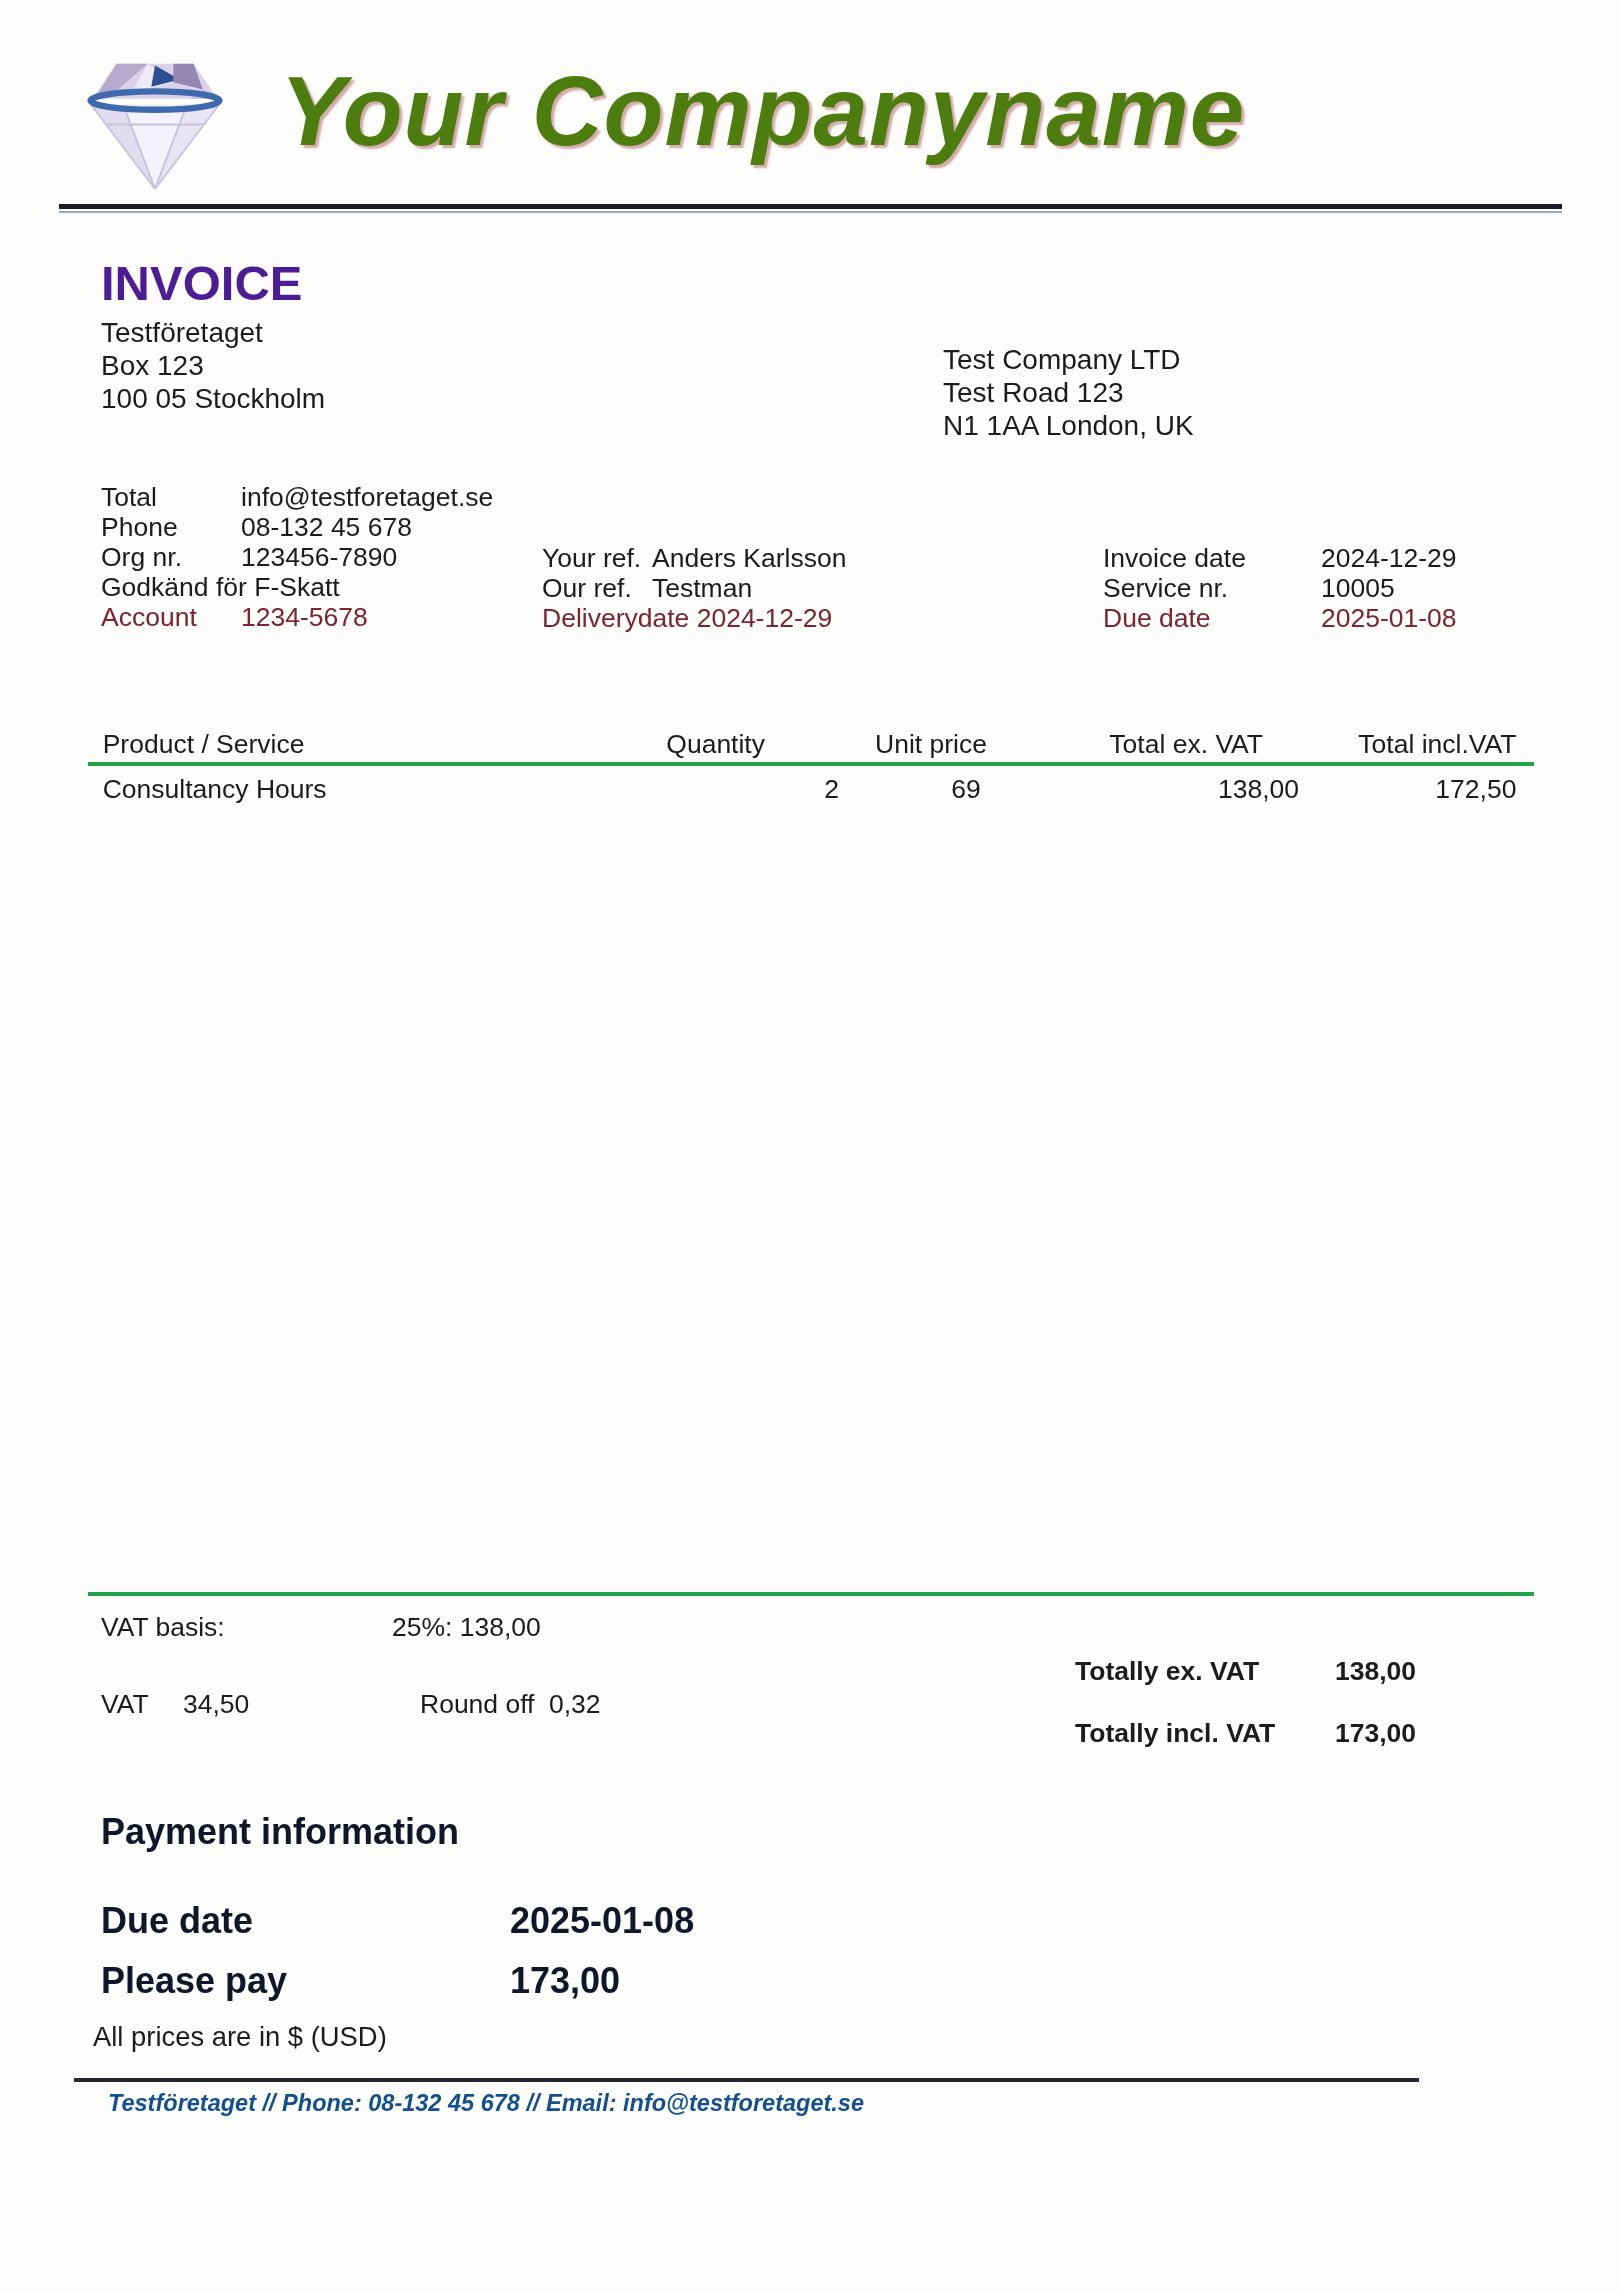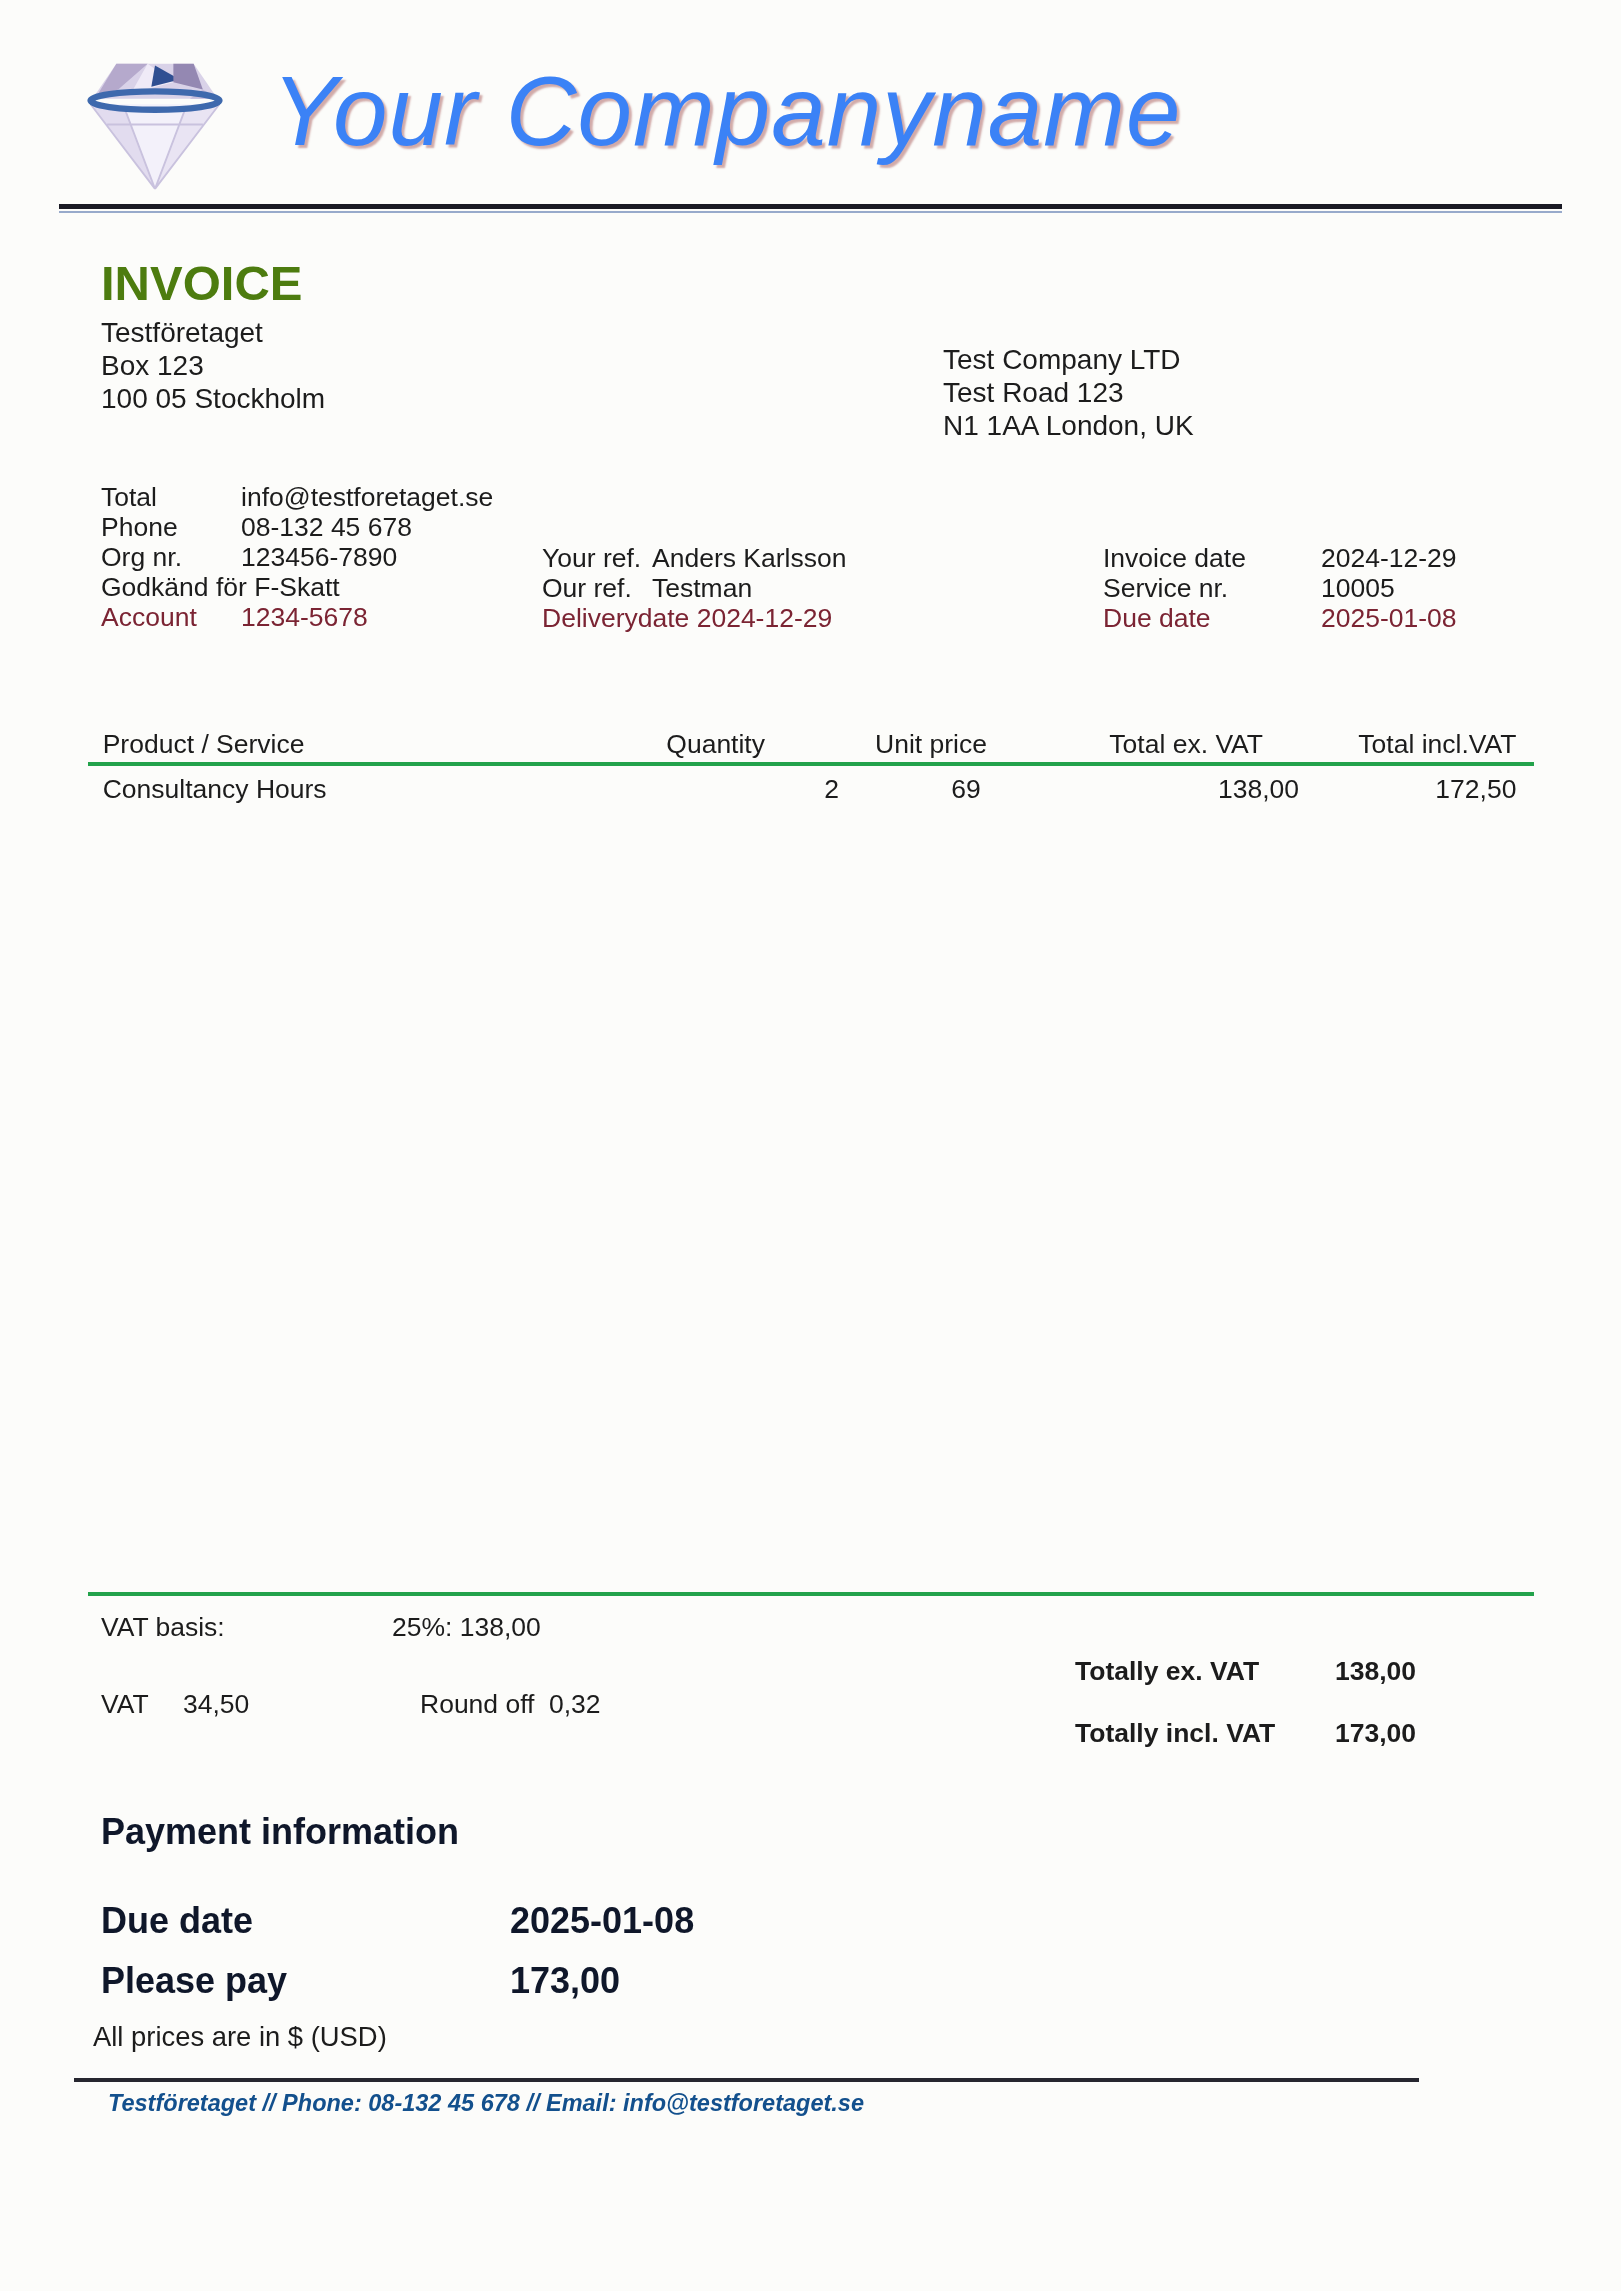--- a/index.html
+++ b/index.html
@@ -8,31 +8,31 @@
     width:1621px;height:2292px;
     margin:0 auto;
     background:#fcfcfa;
     font-family:"Liberation Sans","DejaVu Sans",sans-serif;
     color:#1c1c1c;
     overflow:hidden;
   }
   .abs{position:absolute;}
   
   .brand{
-    left:272px;top:55px;
-    font-size:98px;font-weight:normal;font-style:italic;
+    left:280px;top:55px;
+    font-size:98px;font-weight:bold;font-style:italic;
     letter-spacing:1px;
-    color:#3b82f6;
+    color:#4d7c0f;
     text-shadow:2.9px 2.9px 2px rgba(130,18,18,0.35);
     white-space:nowrap;
   }
   .hdr-rule-dark{left:59px;top:204px;width:1503px;height:4.9px;background:#1a1a24;}
   .hdr-rule-blue{left:59px;top:211px;width:1503px;height:2px;background:#6d87b6;opacity:.7;}
   
-  .invoice-title{left:101px;top:255px;font-size:49px;font-weight:bold;color:#4d7c0f;}
+  .invoice-title{left:101px;top:255px;font-size:49px;font-weight:bold;color:#4c1d95;}
   .addr{font-size:28px;line-height:33px;}
   .sender{left:101px;top:316px;}
   .recipient{left:943px;top:343px;}
   
   .info{font-size:26.5px;line-height:30px;}
   .contact{left:101px;top:482px;}
   .refs{left:542px;top:543px;}
   .meta{left:1103px;top:543px;}
   .crow .lab{display:inline-block;width:140px;}
   .refs .lab{display:inline-block;width:110px;}

